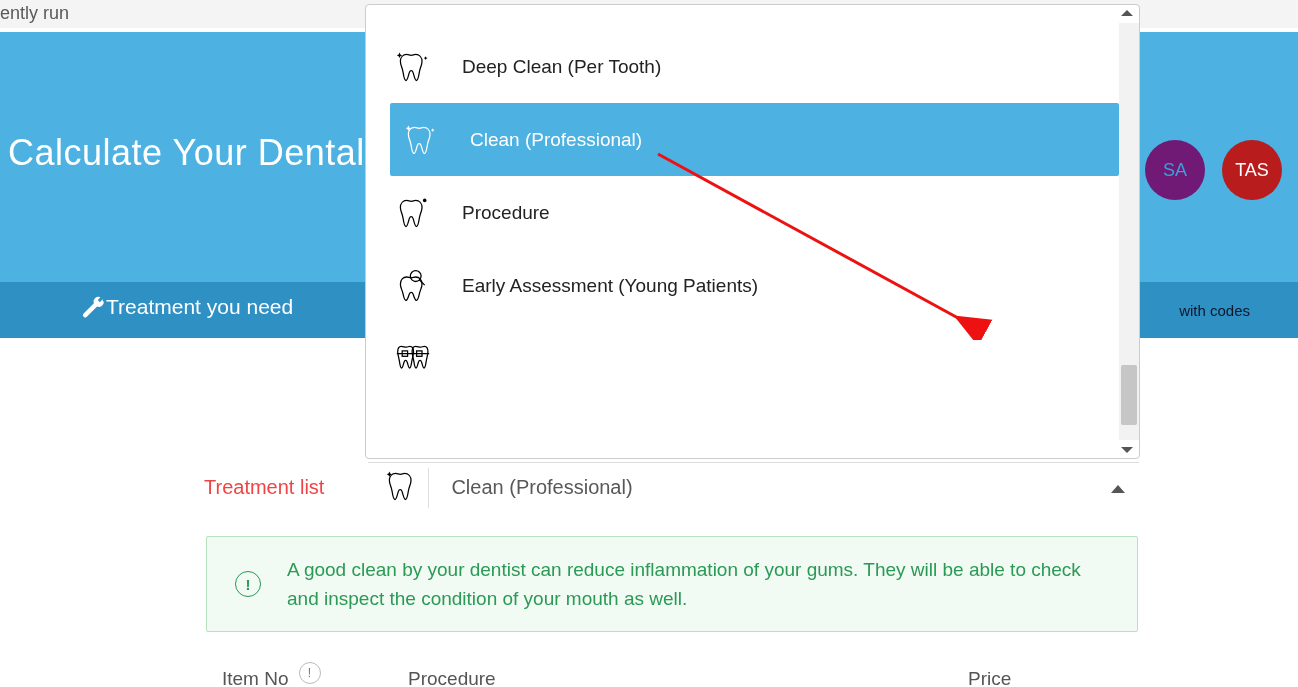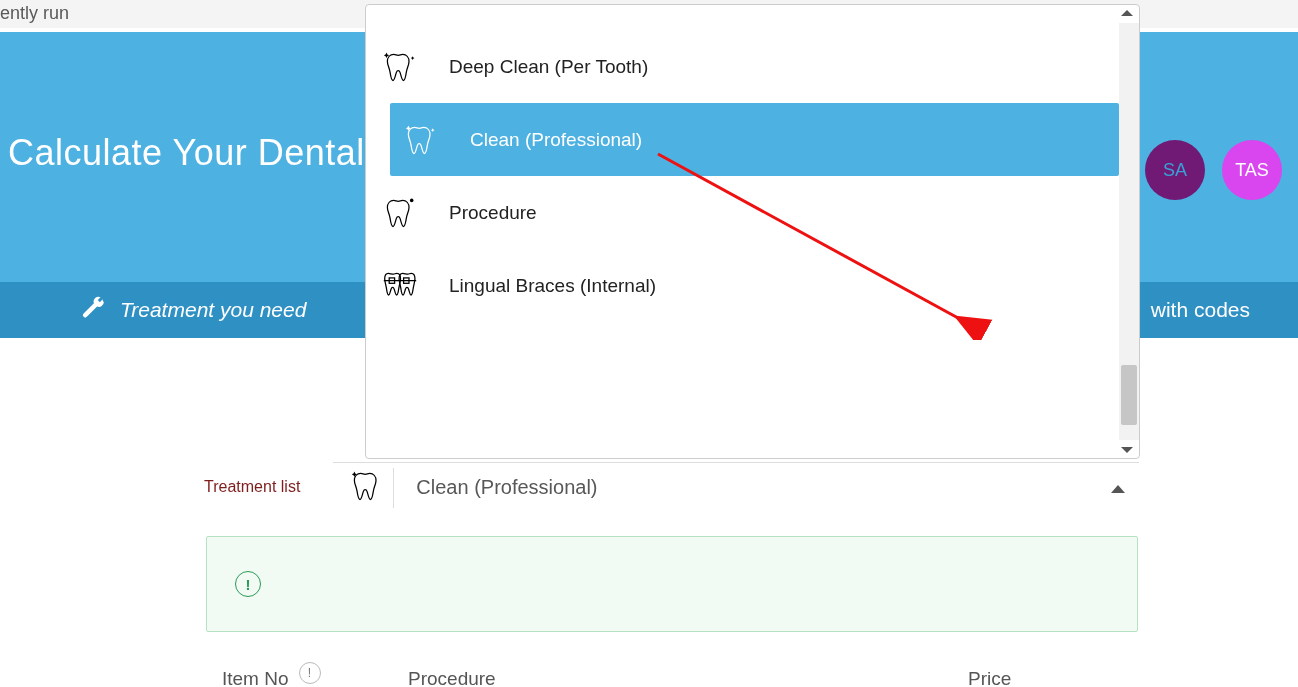--- a/index.html
+++ b/index.html
@@ -6,46 +6,46 @@
   html, body { width: 1298px; height: 687px; font-family: -apple-system, Segoe UI, Helvetica, Arial, sans-serif; background:#fff; overflow:hidden; position:relative; color:#222; }
 
   .top-snippet { position:absolute; top:3px; left:0px; font-size:18px; color:#5a5a5a; }
   .top-bar { position:absolute; top:0; left:0; right:0; height:28px; background:#f4f4f4; }
 
   .hero { position:absolute; top:32px; left:0; right:0; height:250px; background:#4db1e2; }
   .hero-title { position:absolute; top:100px; left:8px; color:#fff; font-size:36px; font-weight:500; letter-spacing:0.5px; }
 
   .state-pill { position:absolute; top:140px; width:60px; height:60px; border-radius:50%; display:flex; align-items:center; justify-content:center; font-size:18px; font-weight:500; }
   .state-sa  { left:1145px; background:#701a75; color:#3aa0d8; }
-  .state-tas { left:1222px; background:#d946ef; color:#fff; }
+  .state-tas { left:1222px; background:#b91c1c; color:#fff; }
 
   .subnav { position:absolute; top:282px; left:0; right:0; height:56px; background:#2f90c4; display:flex; align-items:center; }
-  .subnav-left { display:flex; align-items:center; gap:14px; margin-left:80px; color:#fff; font-size:21px; font-weight:500;font-style:italic; }
+  .subnav-left { display:flex; align-items:flex-start; margin-left:80px; color:#fff; font-size:21px; font-weight:500; }
   .subnav-left svg { width:26px; height:26px; fill:#fff; }
-  .subnav-right { margin-left:auto; margin-right:48px; color:#ffffff; font-size:21px; font-weight:500; }
+  .subnav-right { margin-left:auto; margin-right:48px; color:#0f172a; font-size:15px; font-weight:500; }
 
   
   .dropdown { position:absolute; top:4px; left:365px; width:775px; height:455px; background:#fff; border:1px solid #ccc; border-radius:4px; z-index:50; }
   .dd-scroll { position:absolute; top:0; left:0; right:20px; bottom:0; overflow:hidden; }
   .dd-arrow-up { position:absolute; top:5px; right:6px; width:0;height:0; border-left:6px solid transparent; border-right:6px solid transparent; border-bottom:6px solid #555; }
   .dd-scrollbar-track { position:absolute; top:18px; bottom:18px; right:0; width:20px; background:#f2f2f2; }
   .dd-scrollbar-thumb { position:absolute; right:2px; width:16px; top:360px; height:60px; background:#c6c6c6; border-radius:2px; }
   .dd-arrow-down { position:absolute; bottom:5px; right:6px; width:0;height:0; border-left:6px solid transparent; border-right:6px solid transparent; border-top:6px solid #555; }
 
-  .dd-item { height:73px; display:flex; align-items:center; padding-left:15px; gap:30px; cursor:pointer; }
+  .dd-item { height:73px; display:flex; align-items:center; padding-left:28px; gap:30px; cursor:pointer; }
   .dd-item.first { height:72px; margin-top:26px; }
   .dd-item.selected { background:#4db1e2; color:#fff; margin-left:24px; margin-right:0; border-radius:2px; padding-left:12px; }
   .dd-item .icon { width:38px; height:38px; display:flex; align-items:center; justify-content:center; }
   .dd-item .icon svg { width:36px; height:36px; stroke:#000; fill:none; stroke-width:1.4; }
   .dd-item.selected .icon svg { stroke:#fff; }
   .dd-item .label { font-size:19px; }
 
   
   .treatment-row { position:absolute; top:462px; left:204px; width:935px; height:50px; display:flex; align-items:center; }
-  .treatment-label { font-size:16px; color:#7f1d1d; margin-right:33px; }
+  .treatment-label { font-size:20px; color:#ef4444; margin-right:44px; }
   .sel-box { flex:1; height:50px; border-top:1px solid #ddd; display:flex; align-items:center; padding-left:16px; position:relative; }
   .sel-divider { width:1px; height:40px; background:#ddd; margin:0 22px 0 8px; }
   .sel-box .icon svg { width:36px; height:36px; stroke:#000; fill:none; stroke-width:1.4; }
   .sel-text { font-size:20px; color:#585858; }
   .sel-caret { position:absolute; right:14px; top:22px; width:0;height:0; border-left:7px solid transparent; border-right:7px solid transparent; border-bottom:8px solid #555; }
 
   
   .info-box { position:absolute; top:536px; left:206px; width:932px; height:96px; border:1px solid #b7e2c2; background:#f1faf3; border-radius:2px; display:flex; align-items:center; padding:0 28px; gap:26px; }
   .info-icon { width:26px; height:26px; border:1.5px solid #2a9a55; border-radius:50%; color:#2a9a55; display:flex; align-items:center; justify-content:center; font-size:15px; font-weight:600; flex-shrink:0; }
   .info-text { color:#2a9a55; font-size:19px; line-height:1.55; }
@@ -117,32 +117,41 @@
     <div class="dd-item">
       <span class="icon">
         <svg viewBox="0 0 40 40">
             <path d="M13 6c-4 0-7 3-7 8 0 4 2 6 3 12 .6 4 1.3 9 3.2 9 1.7 0 2.4-5 3.8-9 .4-1.2 1-2 2-2s1.6.8 2 2c1.4 4 2.1 9 3.8 9 1.9 0 2.6-5 3.2-9 1-6 3-8 3-12 0-5-3-8-7-8-2 0-3 1-5 1s-3-1-5-1z"></path>
             <circle cx="33" cy="6" r="2" fill="#000" stroke="none"></circle>
           </svg>
       </span>
       <span class="label">Procedure</span>
     </div>
 
+    <div class="dd-item">
+      <span class="icon">
+        <svg viewBox="0 0 40 40">
+            <path d="M13 10c-4 0-7 3-7 8 0 4 2 6 3 11 .6 3 1.3 7 3.2 7 1.7 0 2.4-4 3.8-7 .4-1.2 1-2 2-2s1.6.8 2 2c1.4 3 2.1 7 3.8 7 1.9 0 2.6-4 3.2-7 1-5 3-7 3-11 0-5-3-8-7-8-2 0-3 1-5 1s-3-1-5-1z"></path>
+            <circle cx="23" cy="9" r="6"></circle>
+            <line x1="27" y1="13" x2="33" y2="19"></line>
+          </svg>
+      </span>
+      <span class="label">Early Assessment (Young Patients)</span>
+    </div>
 
     <div class="dd-item">
       <span class="icon">
         <svg viewBox="0 0 40 40">
             <path d="M7 6c-2 0-4 2-4 6 0 3 1 5 2 11 .4 3 1 7 2.4 7 1.3 0 1.8-4 2.8-7 .3-1 .8-1.6 1.6-1.6s1.3.6 1.6 1.6c1 3 1.5 7 2.8 7 1.4 0 2-4 2.4-7 1-6 2-8 2-11 0-4-2-6-4-6-1.6 0-2.4.8-4 .8S8.6 6 7 6z"></path>
             <path d="M23 6c-2 0-4 2-4 6 0 3 1 5 2 11 .4 3 1 7 2.4 7 1.3 0 1.8-4 2.8-7 .3-1 .8-1.6 1.6-1.6s1.3.6 1.6 1.6c1 3 1.5 7 2.8 7 1.4 0 2-4 2.4-7 1-6 2-8 2-11 0-4-2-6-4-6-1.6 0-2.4.8-4 .8S24.6 6 23 6z"></path>
             <line x1="2" y1="14" x2="38" y2="14"></line>
             <rect x="8" y="11" width="6" height="6"></rect>
             <rect x="24" y="11" width="6" height="6"></rect>
           </svg>
       </span>
-      <span class="label">Lingual Braces (Internal)</span>
     </div>
 
 
   </div>
 </div>
 
 <svg class="arrow-svg" viewBox="0 0 360 210">
   <defs>
       <marker id="ah" markerWidth="14" markerHeight="14" refX="2" refY="5" orient="auto">
         <path d="M0,0 L12,5 L0,10 z" fill="#e11"></path>
@@ -161,20 +170,21 @@
         </svg>
     </span>
     <span class="sel-divider"></span>
     <span class="sel-text">Clean (Professional)</span>
     <span class="sel-caret"></span>
   </div>
 </div>
 
 <div class="info-box">
   <div class="info-icon">!</div>
+  <div class="info-text">A good clean by your dentist can reduce inflammation of your gums. They will be able to check and inspect the condition of your mouth as well.</div>
 </div>
 
 <div class="thead">
   <div class="th-itemno">
     <span>Item No</span>
     <span class="th-badge">!</span>
   </div>
   <div class="th-proc">Procedure</div>
   <div class="th-price">Price</div>
 </div>

